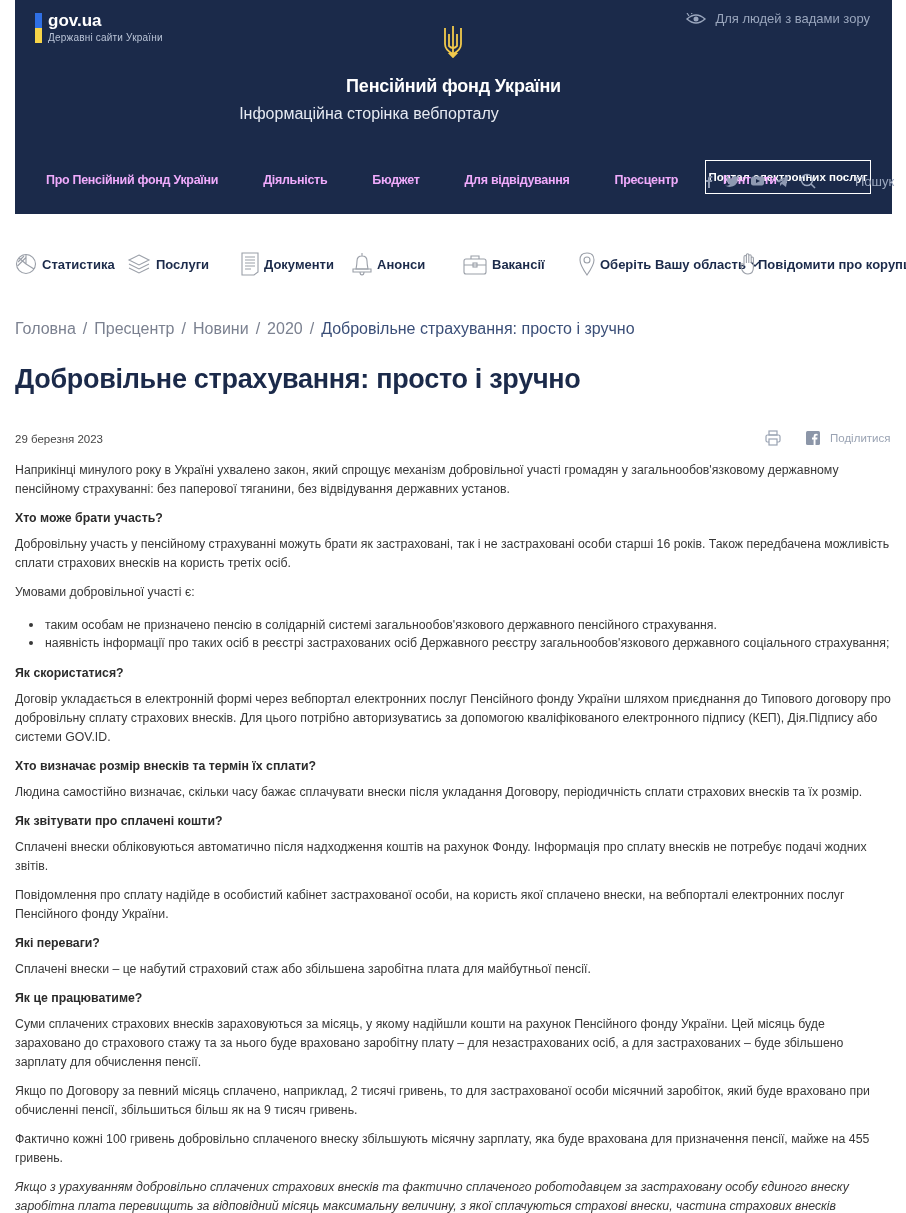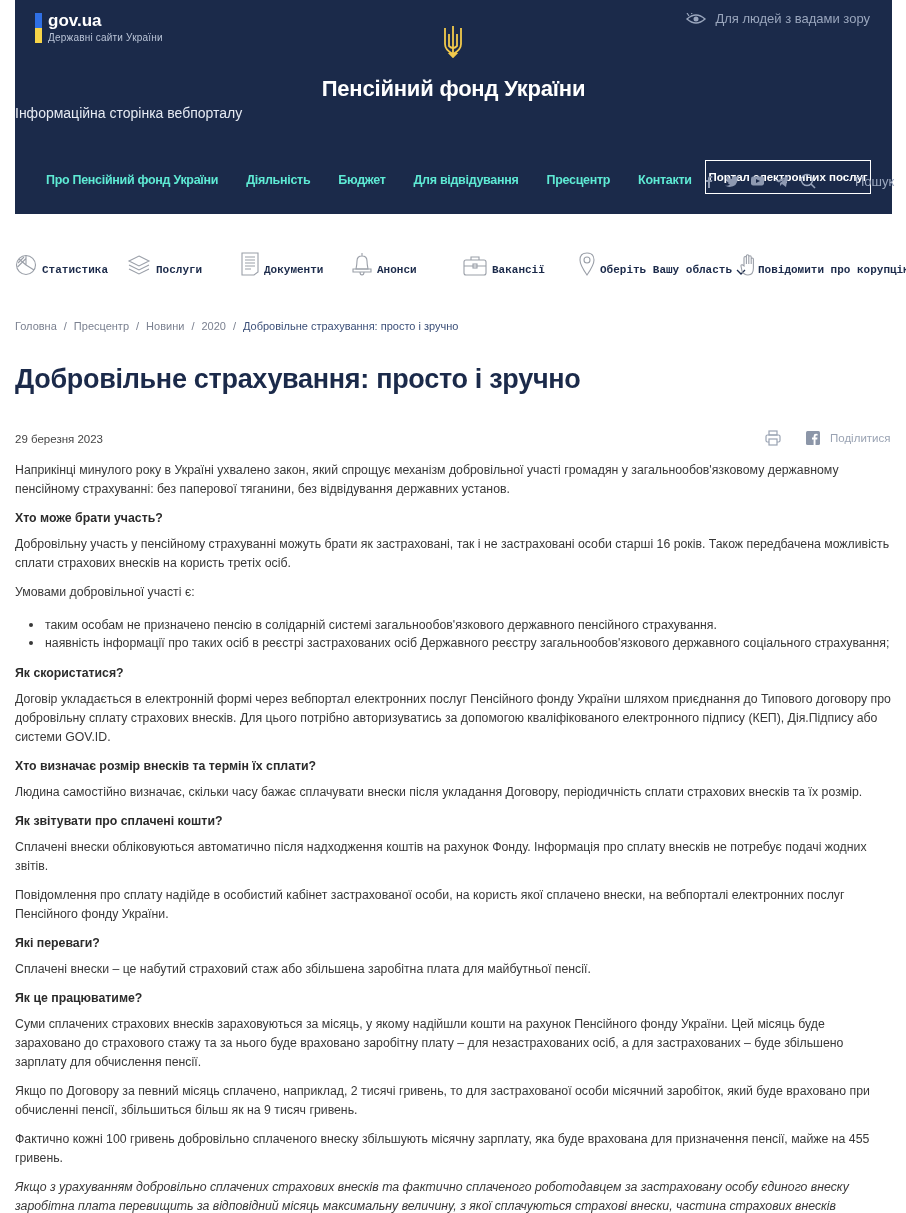--- a/index.html
+++ b/index.html
@@ -11,36 +11,36 @@
   .flag { width: 7px; height: 30px; display: flex; flex-direction: column; margin-right: 6px; margin-top: 1px; }
   .flag .b { flex: 1; background: #2f6fe4; }
   .flag .y { flex: 1; background: #f7d448; }
   .govua-text .name { color: #fff; font-weight: bold; font-size: 17px; line-height: 17px; }
   .govua-text .sub { color: #b9c3d6; font-size: 10px; margin-top: 3px; letter-spacing: 0.2px; }
 
   .vision { position: absolute; right: 22px; top: 11px; display: flex; align-items: center; color: #9aa6bd; font-size: 13px; }
   .vision svg { margin-right: 9px; }
 
   .trident { position: absolute; left: 427px; top: 24px; }
-  .site-title { position: absolute; left: 0; width: 877px; top: 76px; text-align: center; color: #fff; font-weight: bold; font-size: 22px; letter-spacing: -0.2px; }
-  .site-sub { position: absolute; left: 0; width: 708px; top: 105px; color: #e6eaf2; font-size: 14px; }
+  .site-title { position: absolute; left: 0; width: 877px; top: 76px; text-align: center; color: #fff; font-weight: bold; font-size: 18px; letter-spacing: -0.2px; }
+  .site-sub { position: absolute; left: 0; width: 708px; top: 105px; text-align: center; color: #e6eaf2; font-size: 16px; }
 
   .portal-btn { position: absolute; left: 690px; top: 124px; width: 166px; height: 34px; border: 1.5px solid #ffffff; color: #fff; font-weight: bold; font-size: 11.5px; display: flex; align-items: center; justify-content: center; margin-top: 36px; }
 
   .mainnav { position: absolute; left: 31px; top: 173px; display: flex; align-items: center; }
-  .mainnav .item { color: #5eead4; font-weight: bold; font-size: 12.5px; margin-right: 28px; white-space: nowrap; letter-spacing: -0.3px; }
+  .mainnav .item { color: #f0abfc; font-weight: bold; font-size: 12.5px; margin-right: 45px; white-space: nowrap; letter-spacing: -0.3px; }
   .social { position: absolute; left: 690px; top: 173px; display: flex; align-items: center; color: #8e99b1; }
   .social .ico { margin-right: 12px; display: flex; align-items: center; gap: 36px; }
   .social .search-lbl { color: #9aa6bd; font-size: 13px; margin-left: 3px; }
 
   .quicknav { position: absolute; left: 15px; top: 252px; width: 877px; height: 24px; }
-  .qitem { position: absolute; top: 0; display: flex; align-items: flex-end; height: 24px; color: #1b2a4a; font-weight: bold; font-size: 11px; white-space: nowrap; font-family: Liberation Mono, monospace; }
+  .qitem { position: absolute; top: 0; display: flex; align-items: center; height: 24px; color: #1b2a4a; font-weight: bold; font-size: 13px; white-space: nowrap; }
   .qitem svg { margin-right: 5px; }
 
-  .crumbs { position: absolute; left: 15px; top: 320px; font-size: 11px; color: #7b8190; display: flex; }
+  .crumbs { position: absolute; left: 15px; top: 320px; font-size: 16px; color: #7b8190; display: flex; }
   .crumbs .sep { margin: 0 7px; }
   .crumbs .current { color: #3b4f78; }
 
   .title { position: absolute; left: 15px; top: 364px; font-size: 27px; font-weight: bold; color: #1b2a4a; letter-spacing: -0.3px; }
 
   .date { position: absolute; left: 15px; top: 433px; font-size: 11.5px; color: #444; }
   .print { position: absolute; left: 765px; top: 430px; }
   .share { position: absolute; left: 806px; top: 431px; display: flex; align-items: center; color: #9aa3b3; font-size: 11.5px; }
   .share svg { margin-right: 10px; }
 

